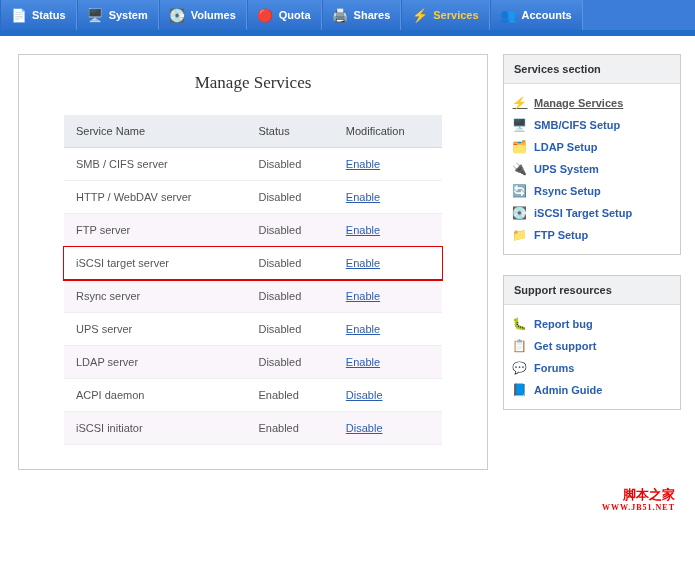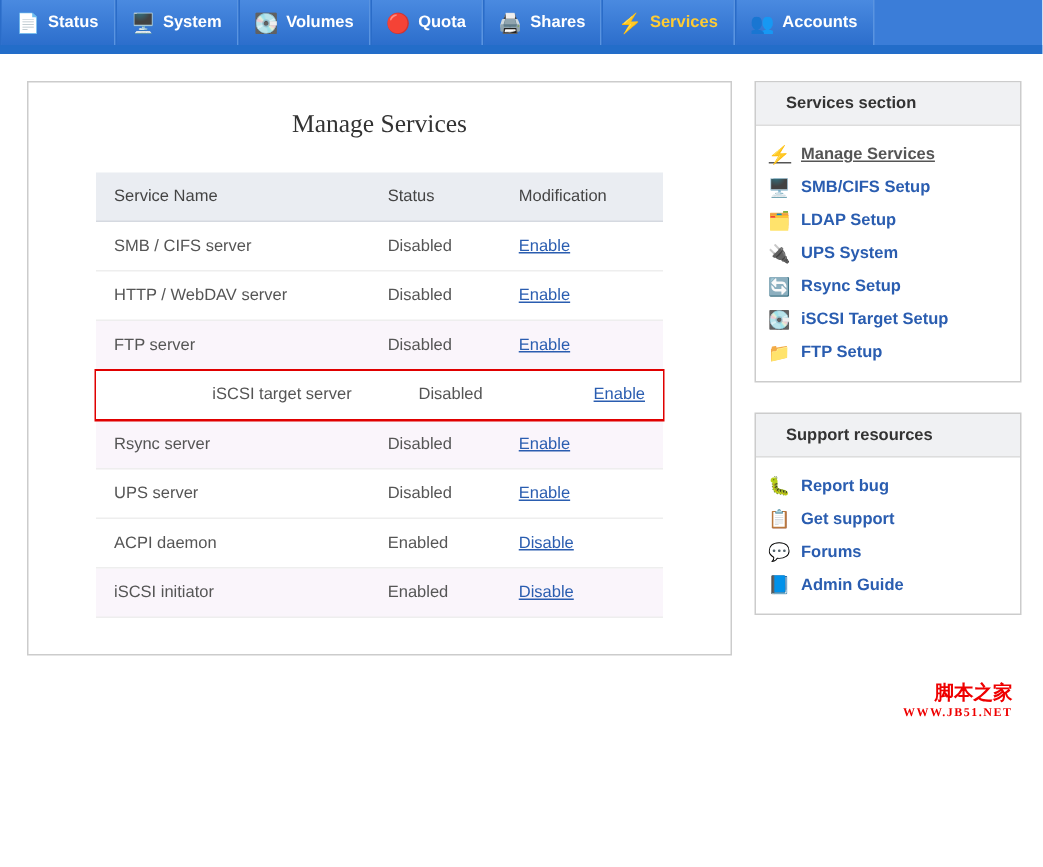--- a/index.html
+++ b/index.html
@@ -13,26 +13,26 @@
 .page { display: flex; gap: 15px; padding: 18px 6px 10px 18px; align-items: flex-start; }
 .main { flex: 0 0 470px; border: 1px solid #ccc; padding: 18px 45px 24px; }
 .main h2 { text-align: center; font-size: 17px; font-weight: normal; color: #333; margin-bottom: 22px; font-family: Georgia, serif; }
 
 .tbl { width: 100%; border-collapse: collapse; }
 .tbl th { text-align: left; background: #eaedf2; color: #444; font-size: 11px; font-weight: normal; padding: 10px 12px; border-bottom: 1px solid #d5d9e0; }
 .tbl td { padding: 10px 12px; font-size: 11px; color: #555; border-bottom: 1px solid #eee; }
 .tbl tr.odd td { background: #fff; }
 .tbl tr.even td { background: #faf5fb; }
 .tbl a { color: #2a5db0; text-decoration: underline; }
-.tbl tr.hl td { position: relative; text-align: right; }
+.tbl tr.hl td { position: relative; }
 .tbl tr.hl { outline: 2px solid #e00000; outline-offset: -1px; }
 
 .side { flex: 0 0 178px; display: flex; flex-direction: column; gap: 20px; }
 .panel { border: 1px solid #ccc; }
-.panel-h { background: #f0f1f3; padding: 8px 20px; font-weight: bold; color: #333; font-size: 11px; border-bottom: 1px solid #ddd; }
+.panel-h { background: #f0f1f3; padding: 8px 10px; font-weight: bold; color: #333; font-size: 11px; border-bottom: 1px solid #ddd; }
 .panel-b { padding: 8px 6px; }
 .panel-b a { display: flex; align-items: center; gap: 6px; padding: 4px 2px; color: #2a5db0; text-decoration: none; font-size: 11px; font-weight: bold; }
 .panel-b a.current { color: #555; text-decoration: underline; }
 .panel-b a .ic { width: 16px; height: 14px; display: inline-flex; align-items: center; justify-content: center; font-size: 12px; }
 
 .footer { text-align: right; padding: 6px 20px 8px; font-size: 13px; font-weight: bold; color: #e00; font-family: SimSun, serif; }
 .footer .sub { display: block; font-size: 8px; color: #e00; letter-spacing: 1px; margin-top: -1px; }
 </style>
 </head>
 <body>
@@ -103,20 +103,25 @@
           <tr class="even">
             <td>Rsync server</td>
             <td>Disabled</td>
             <td><a href="#">Enable</a></td>
           </tr>
           <tr class="odd">
             <td>UPS server</td>
             <td>Disabled</td>
             <td><a href="#">Enable</a></td>
           </tr>
+          <tr class="even">
+            <td>LDAP server</td>
+            <td>Disabled</td>
+            <td><a href="#">Enable</a></td>
+          </tr>
           <tr class="odd">
             <td>ACPI daemon</td>
             <td>Enabled</td>
             <td><a href="#">Disable</a></td>
           </tr>
           <tr class="even">
             <td>iSCSI initiator</td>
             <td>Enabled</td>
             <td><a href="#">Disable</a></td>
           </tr>

